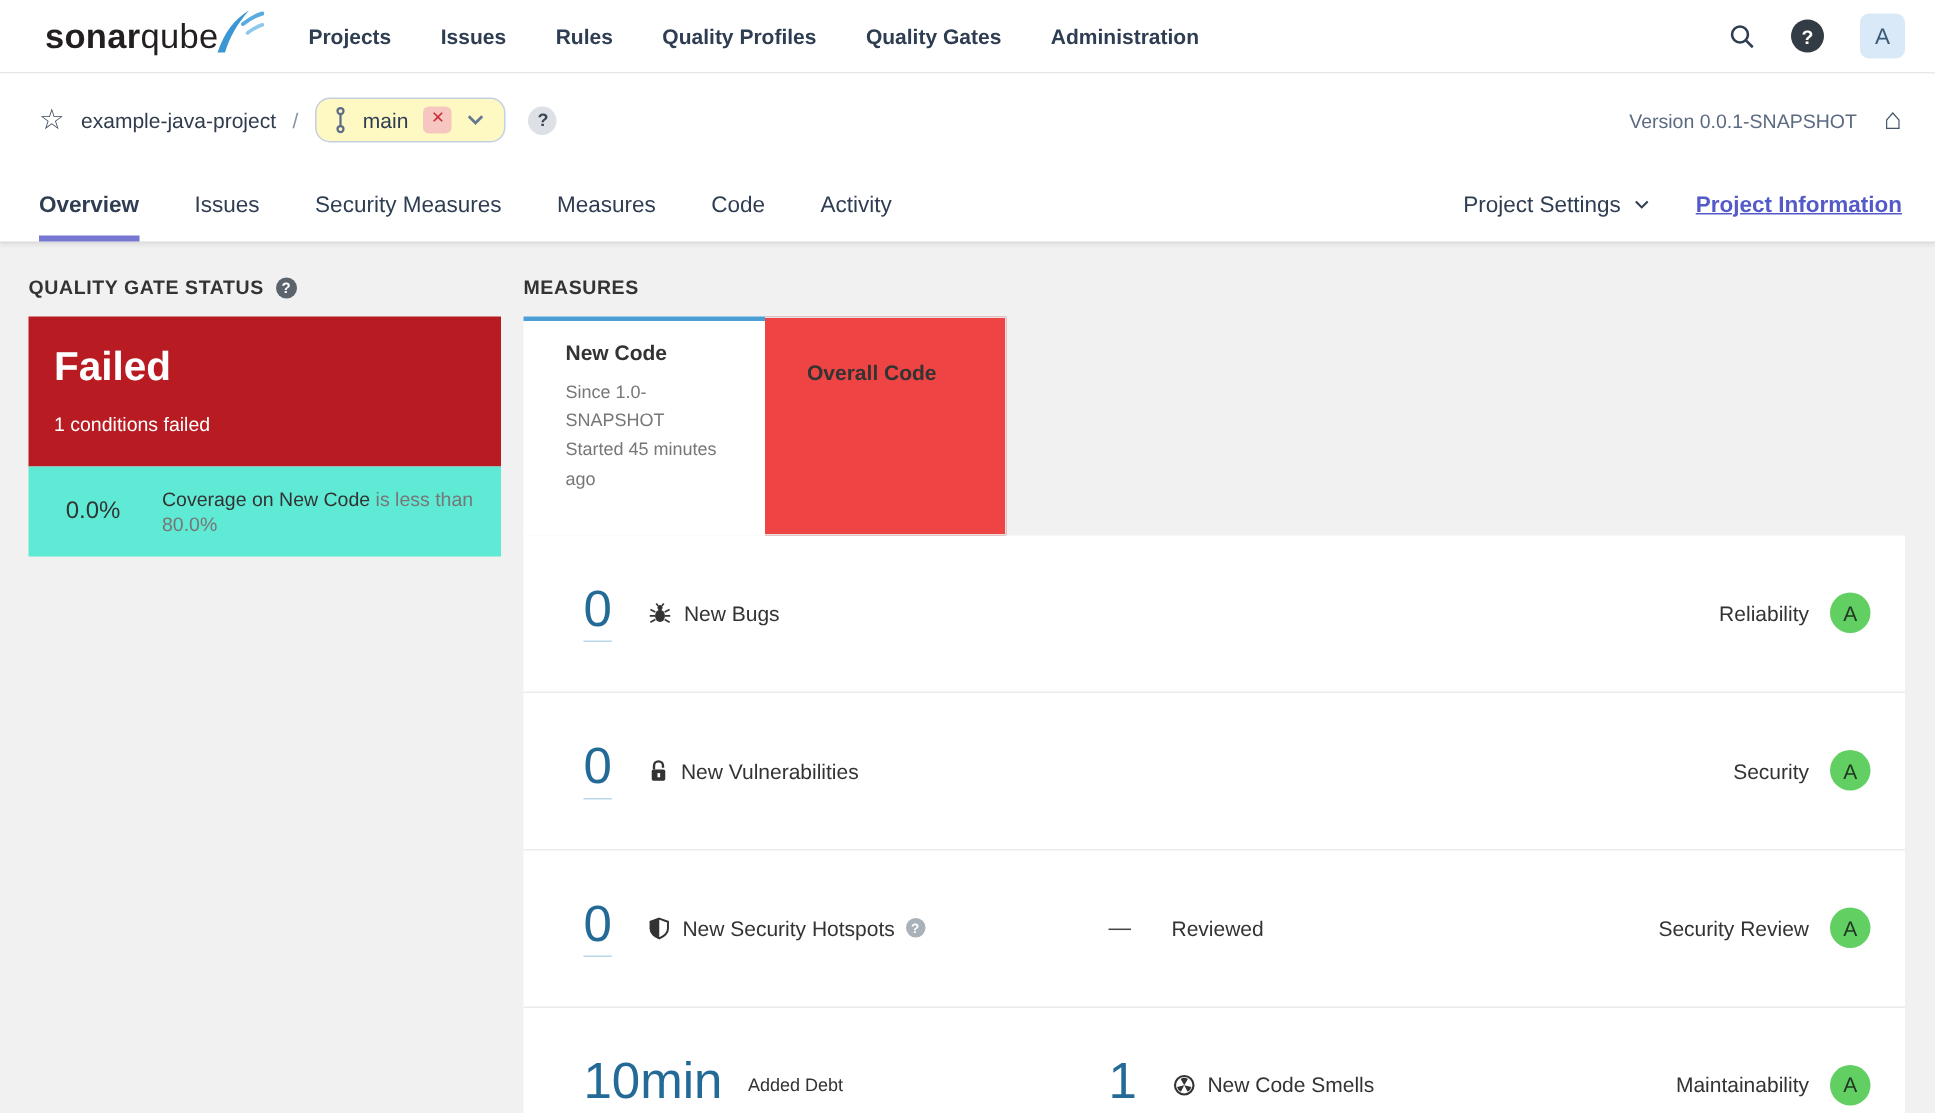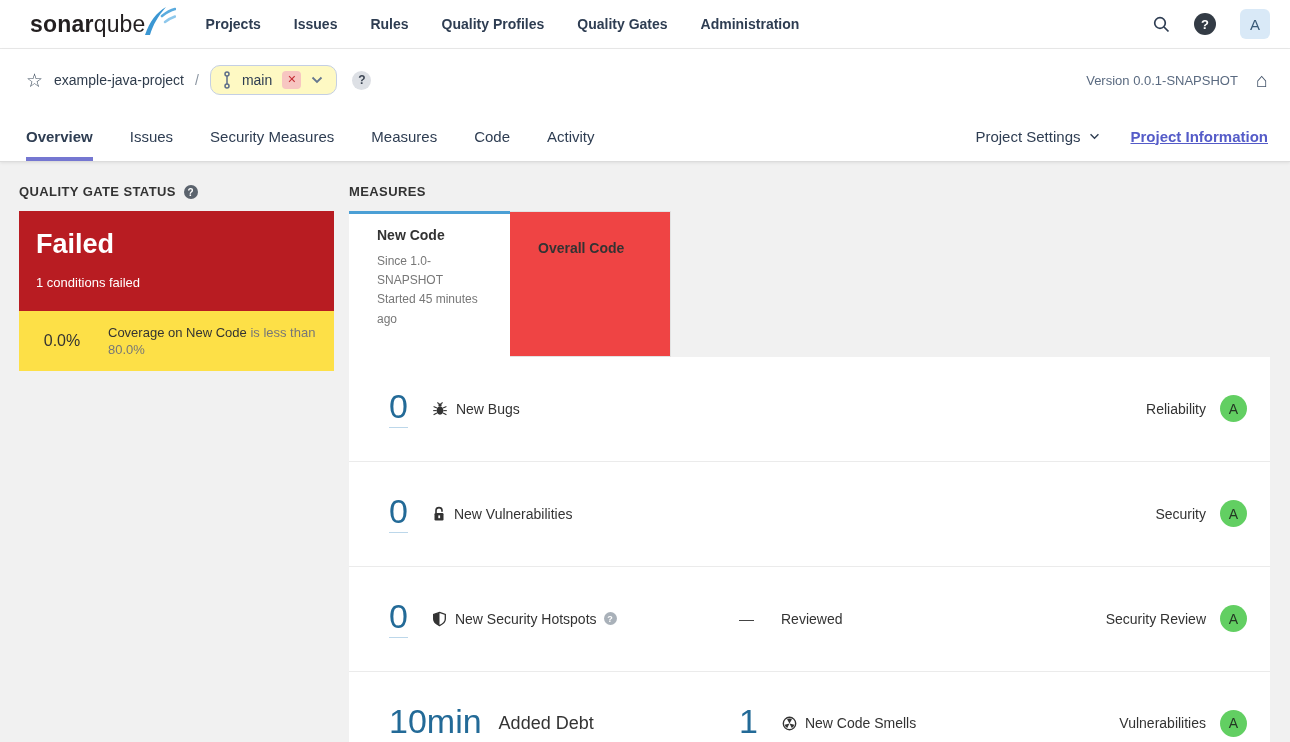--- a/index.html
+++ b/index.html
@@ -55,21 +55,21 @@
   .content { display:flex; padding:22px 20px 0 19px; gap:15px; align-items:flex-start; }
   .section-title { font-size:13px; font-weight:700; color:#333; letter-spacing:.4px;
     display:flex; align-items:flex-end; gap:8px; margin-bottom:12px; }
   .help-dark { width:14px; height:14px; border-radius:50%; background:#5b636d; color:#fff;
     font-size:10px; font-weight:700; display:flex; align-items:center; justify-content:center; cursor:pointer; }
 
   .qg-col { width:315px; flex:0 0 315px; }
   .qg-failed { background:#b81c22; color:#fff; padding:18px 17px 21px; }
   .qg-status { font-size:27px; font-weight:700; margin-bottom:15px; }
   .qg-summary { font-size:13px; }
-  .qg-condition { background:#fde047; display:flex; align-items:center; padding:13px 14px; gap:17px; }
+  .qg-condition { background:#5eead4; display:flex; align-items:center; padding:13px 14px; gap:17px; }
   .qg-cond-value { font-size:16px; color:#333; min-width:58px; text-align:center; }
   .qg-cond-text { font-size:13px; line-height:1.32; width:210px; }
   .qg-metric { color:#333;margin-top:18px; }
   .qg-compare { color:#777; }
 
   .measures-col { flex:1; }
   .mtabs { display:flex; }
   .mtab { width:161px; padding:28px; cursor:pointer; }
   .mtab.active { background:#fff; border-top:3px solid #4b9fd5; padding-top:13px; }
   .mtab.inactive { background:#ef4444; border:1px solid #e2e2e2; border-left:none; }
@@ -84,21 +84,21 @@
   .mrow-mid { flex:1; display:flex; align-items:center; }
   .mrow-right { display:flex; align-items:center; gap:14px; }
   .m-value { font-size:34px; line-height:1.05; color:#236a97; text-decoration:none;
     border-bottom:1px solid #bcd7ea; padding-bottom:2px; cursor:pointer; }
   .m-icon { display:flex; align-items:center; margin:0 8px 0 24px; }
   .m-label { font-size:14px; color:#333; }
   .help-mid { width:13px; height:13px; border-radius:50%; background:#a9b1b9; color:#fff;
     font-size:9px; font-weight:700; display:flex; align-items:center; justify-content:center;
     margin-left:7px; cursor:pointer; }
   .reviewed-dash { font-size:15px; color:#444; margin-right:27px; }
-  .debt-label { font-size:18px; color:#333; margin-left:17px; }
+  .debt-label { font-size:12px; color:#333; margin-left:17px; }
   .domain-label { font-size:14px; color:#333; }
   .rating-badge { width:27px; height:27px; border-radius:50%; background:#62cf62; color:#233823;
     font-size:14px; display:flex; align-items:center; justify-content:center; }
 
   .bottom-row { display:flex; gap:3px; margin-top:5px; }
   .bottom-box { background:#fff; height:40px; border:1px solid #e6e6e6; border-bottom:none; }
   .bottom-box.left { width:460px; }
   .bottom-box.right { flex:1; }
 </style>
 </head>
@@ -305,21 +305,21 @@
             <svg width="15" height="15" viewBox="0 0 16 16">
               <circle cx="8" cy="8" r="6.6" fill="none" stroke="#333" stroke-width="1.5"></circle>
               <path d="M8 8 L5.4 3.5 A5.2 5.2 0 0 1 10.6 3.5 Z" fill="#333"></path>
               <path d="M8 8 L2.9 9.3 A5.2 5.2 0 0 0 5.6 12.7 Z" fill="#333"></path>
               <path d="M8 8 L10.4 12.7 A5.2 5.2 0 0 0 13.1 9.3 Z" fill="#333"></path>
             </svg>
           </span>
           <span class="m-label">New Code Smells</span>
         </div>
         <div class="mrow-right">
-          <span class="domain-label">Vulnerabilities</span>
+          <span class="domain-label">Maintainability</span>
           <span class="rating-badge">A</span>
         </div>
       </div>
 
     </div>
 
     <div class="bottom-row">
       <div class="bottom-box left"></div>
       <div class="bottom-box right"></div>
     </div>

